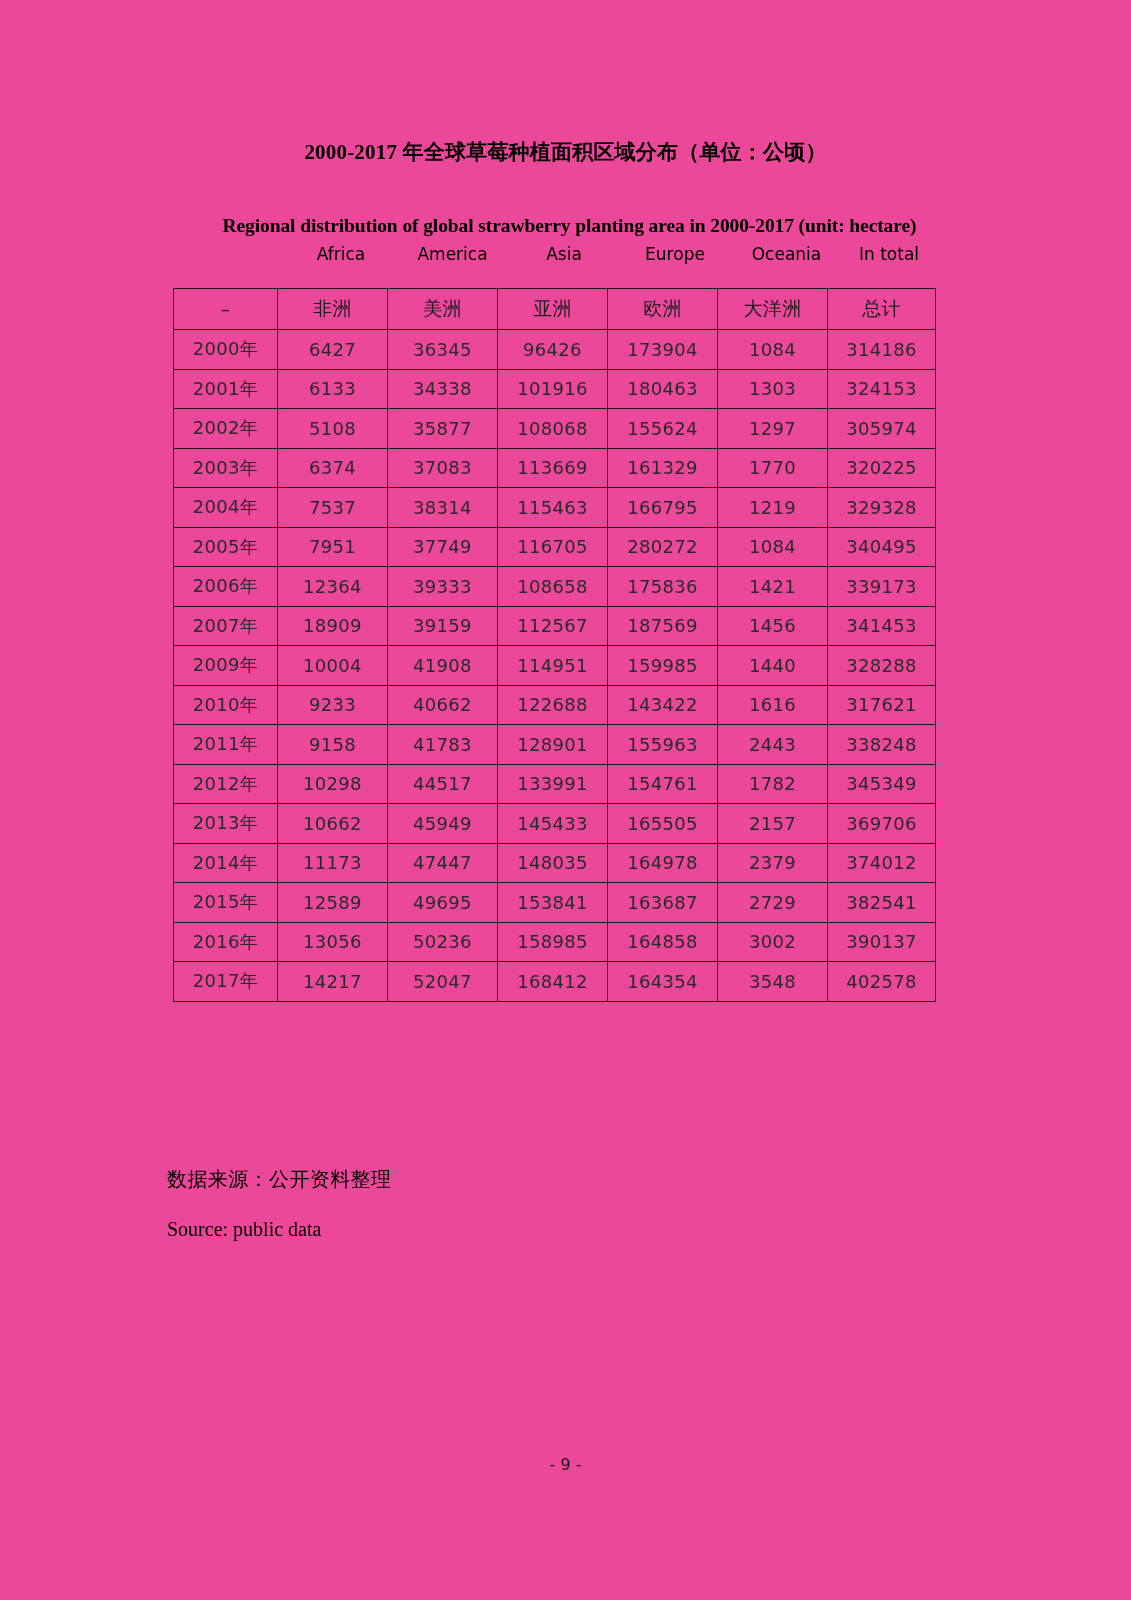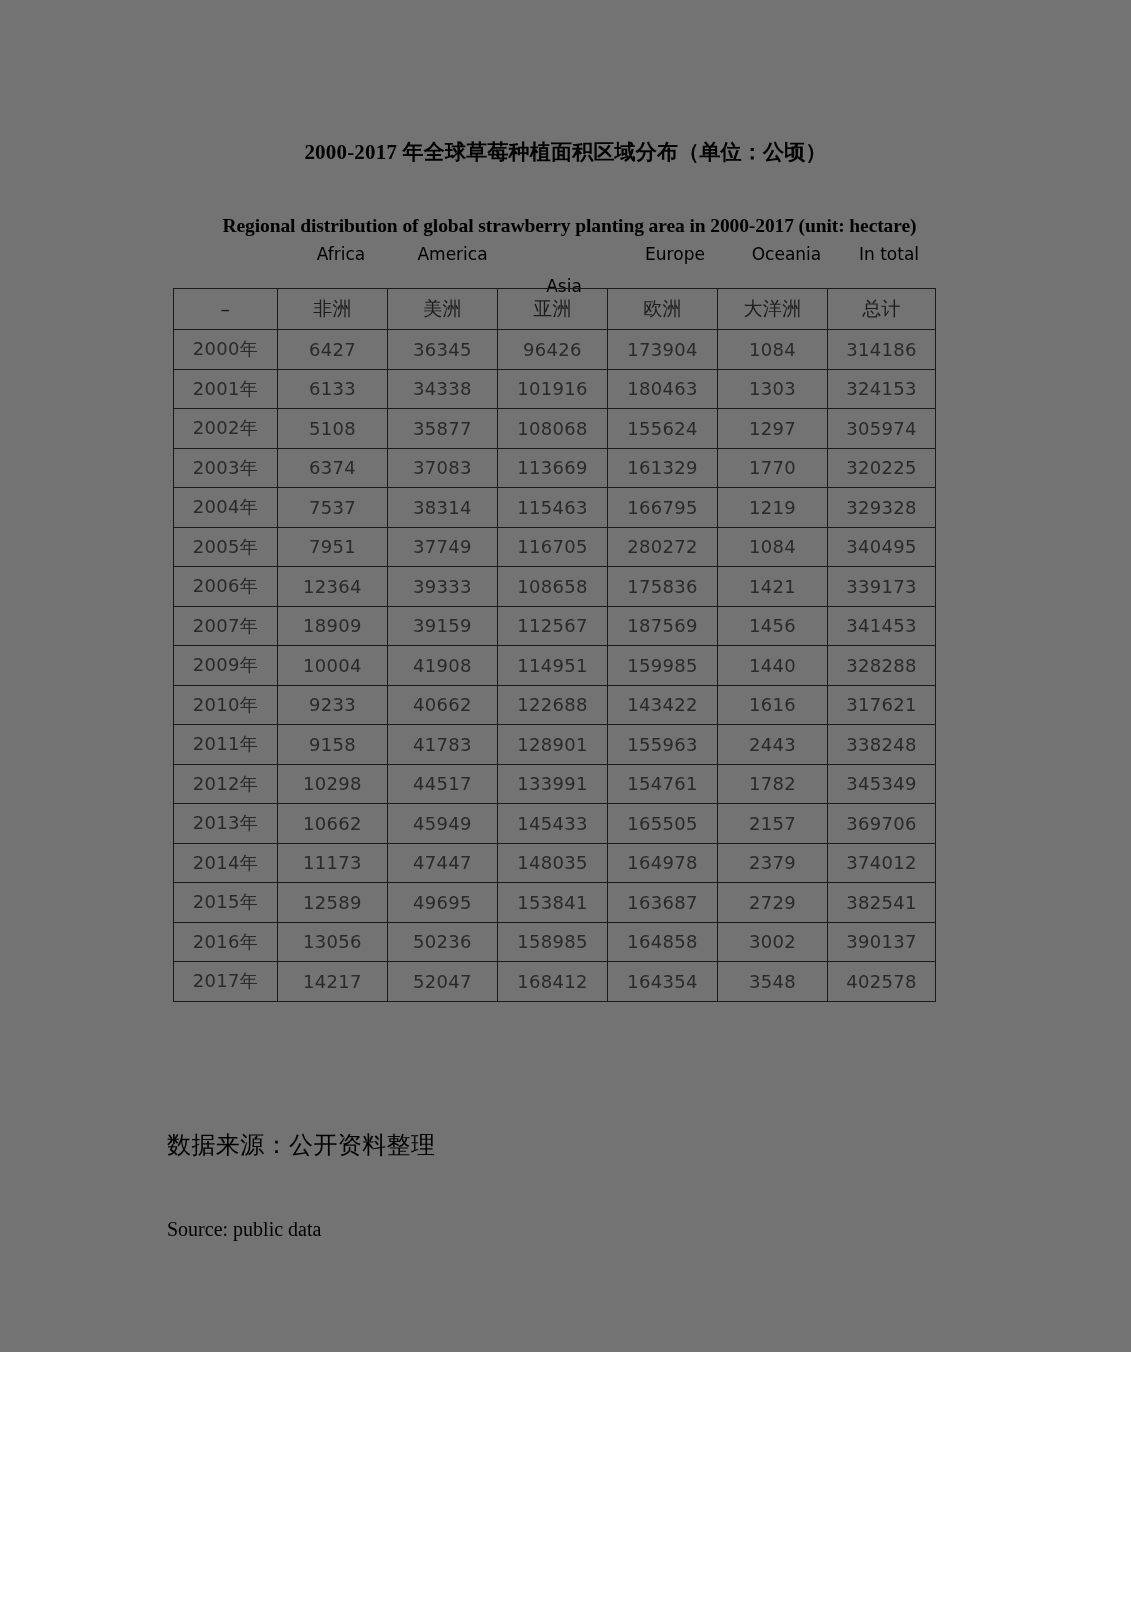--- a/index.html
+++ b/index.html
@@ -8,23 +8,23 @@
     padding: 0;
     background: #ffffff;
   }
   body {
     font-family: "Liberation Serif", "DejaVu Serif", serif;
     color: #000000;
   }
   .page {
     position: relative;
     width: 1131px;
-    height: 1352px;
+    height: 1600px;
     margin: 0 auto;
-    background: #737373;
+    background: #ec4899;
     overflow: hidden;
     box-sizing: border-box;
   }
 
   
   .title-cn {
     position: absolute;
     top: 138px;
     left: 0;
     width: 1131px;
@@ -59,21 +59,21 @@
     font-size: 17px;
     color: #000;
   }
   .en-headers .enh {
     text-align: center;
     box-sizing: border-box;
   }
   .enh.c0 { width: 112px; }
   .enh.c1 { width: 112px; }
   .enh.c2 { width: 111px; }
-  .enh.c3 { width: 112px; margin-top: 32px; }
+  .enh.c3 { width: 112px; }
   .enh.c4 { width: 110px; }
   .enh.c5 { width: 113px; }
   .enh.c6 { width: 92px; }
 
   
   .tbl-wrap {
     position: absolute;
     top: 288px;
     left: 173px;
     width: 762px;
@@ -104,24 +104,24 @@
   col.k1 { width: 110px; }
   col.k2 { width: 110px; }
   col.k3 { width: 110px; }
   col.k4 { width: 110px; }
   col.k5 { width: 110px; }
   col.k6 { width: 108px; }
 
   
   .src-cn {
     position: absolute;
-    top: 1129px;
+    top: 1166px;
     left: 167px;
     font-family: "Liberation Serif", "DejaVu Serif", serif;
-    font-size: 24px;
+    font-size: 20px;
     letter-spacing: 0.4px;
   }
   .src-en {
     position: absolute;
     top: 1218px;
     left: 167px;
     font-family: "Liberation Serif", "DejaVu Serif", serif;
     font-size: 20px;
   }
   .page-number {

